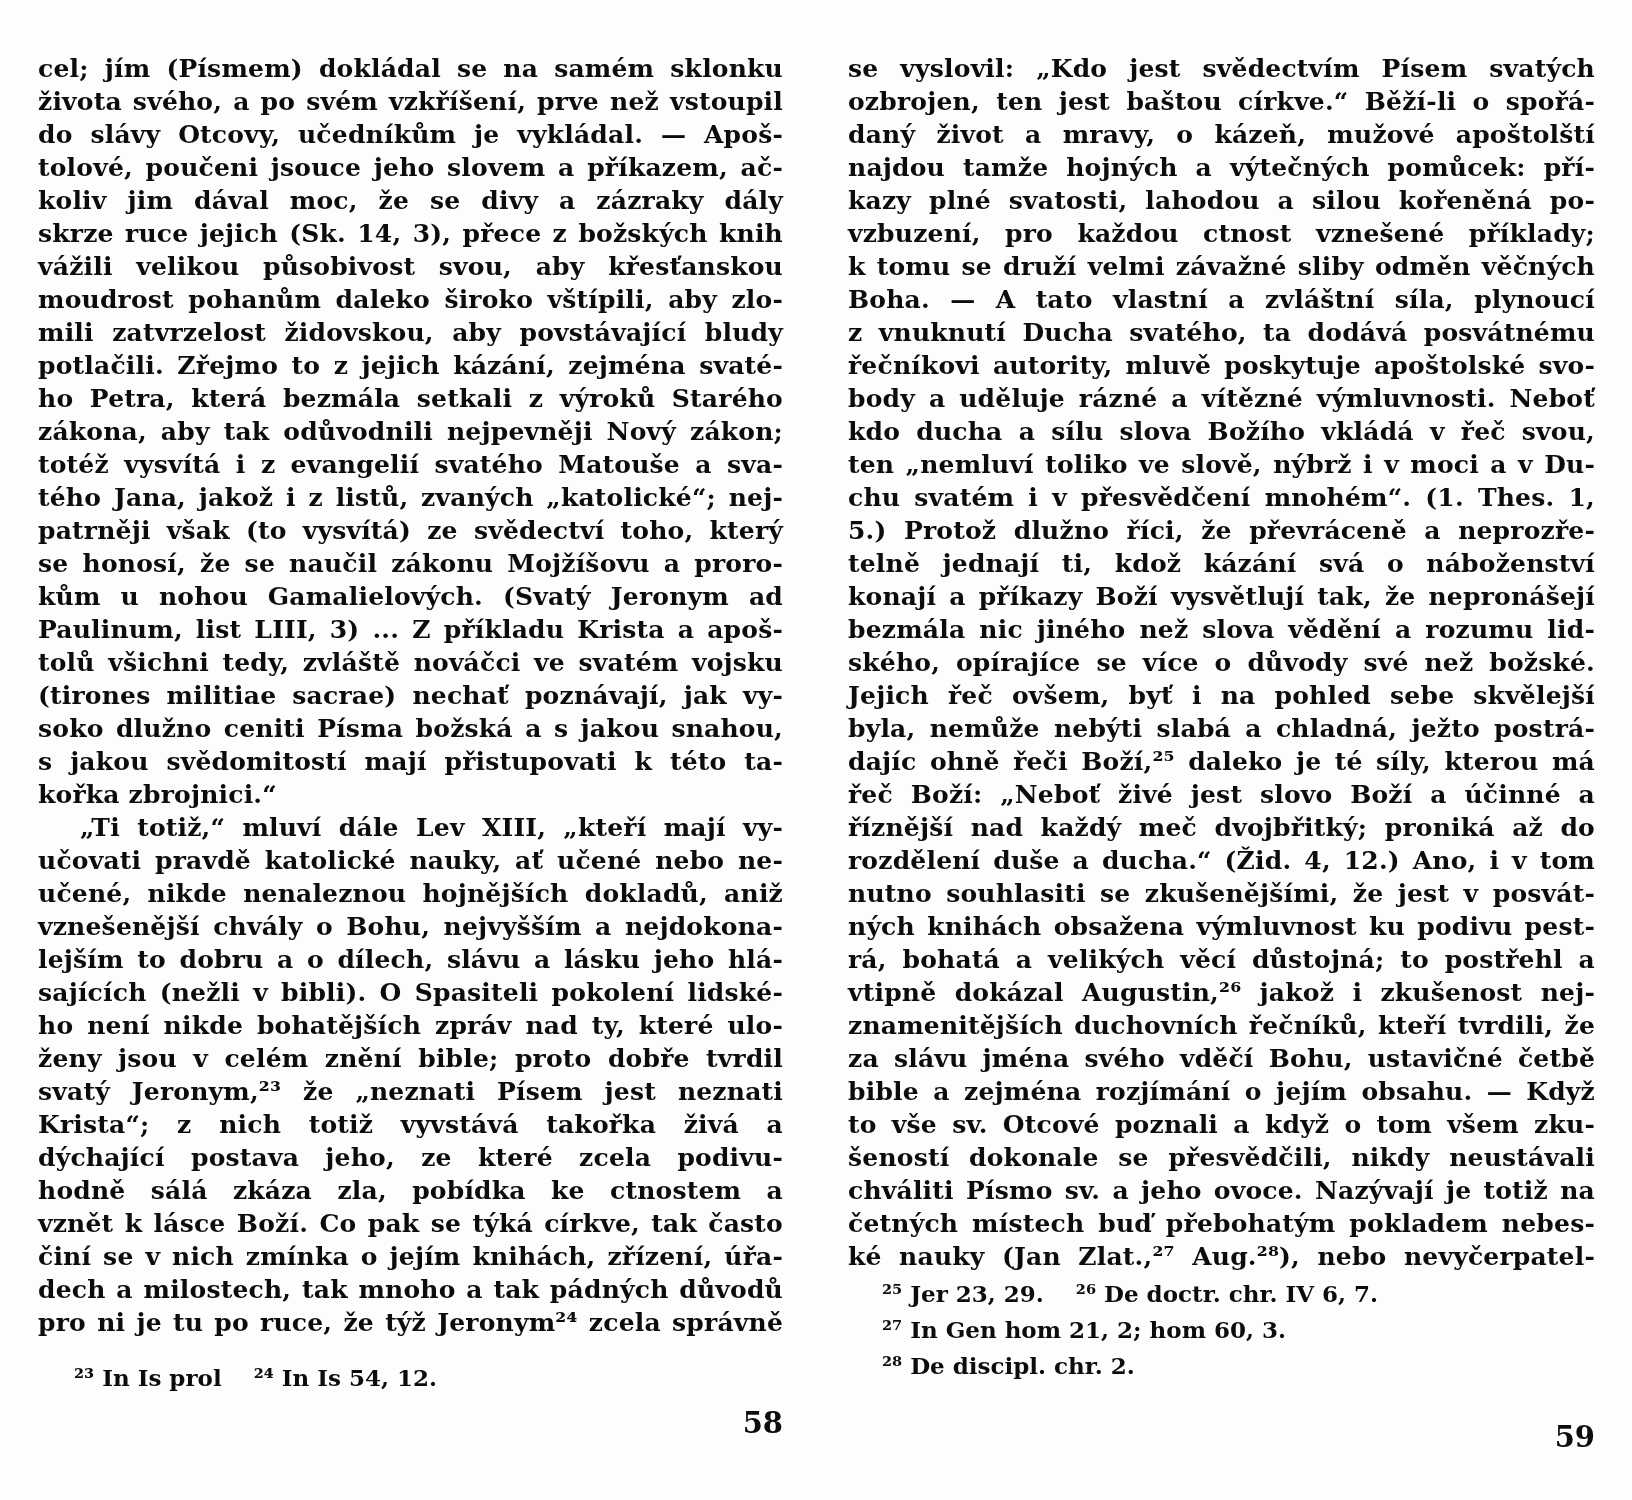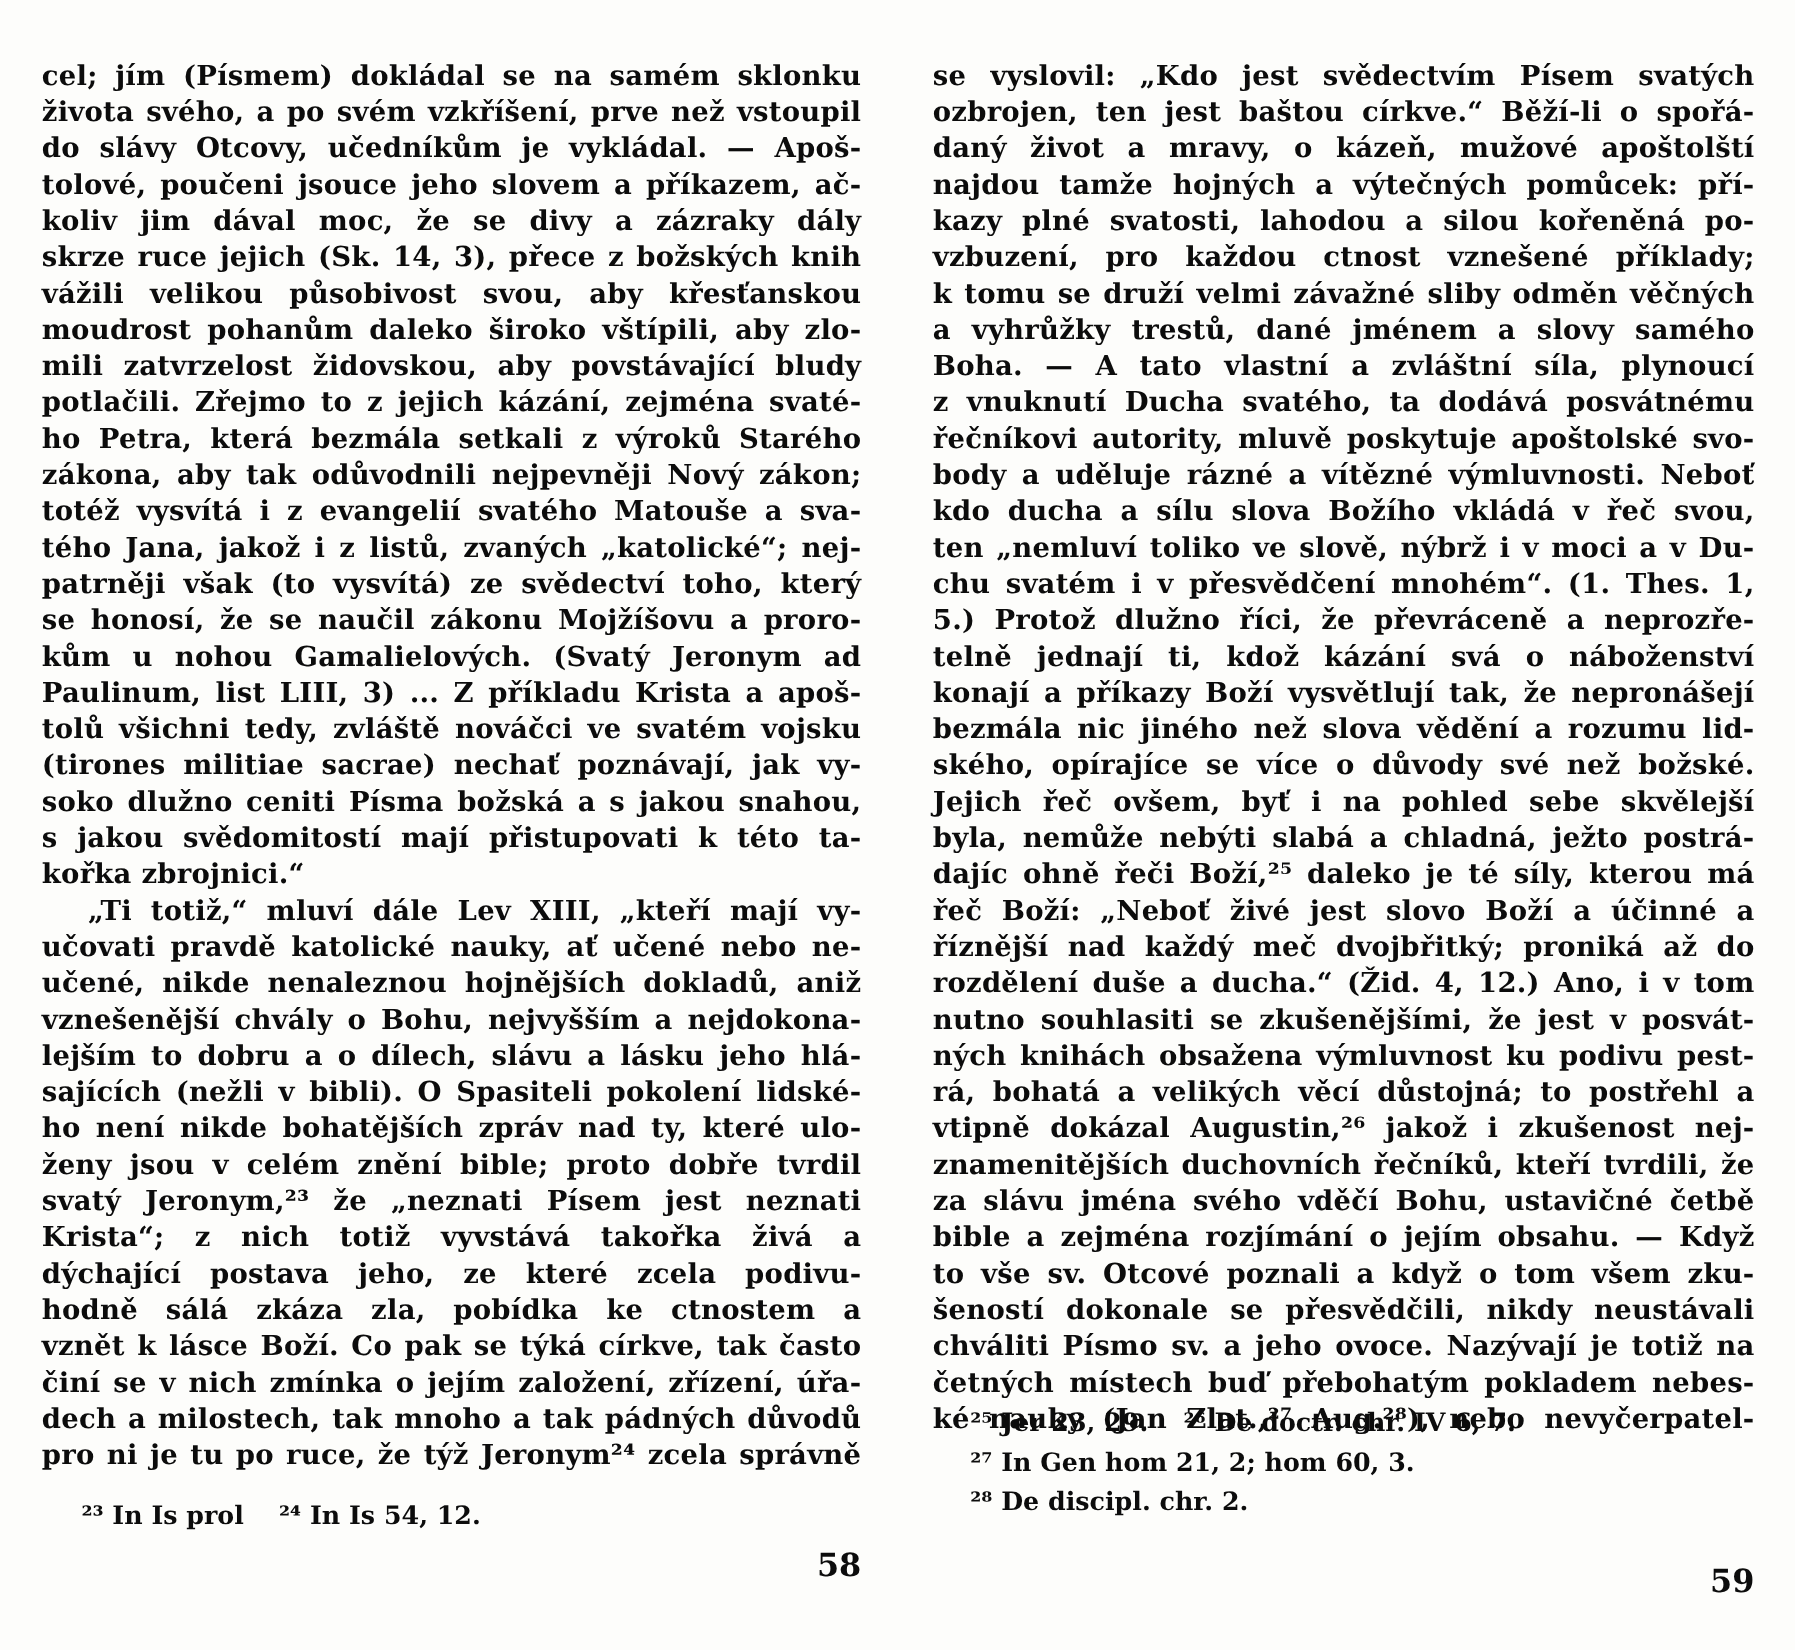--- a/index.html
+++ b/index.html
@@ -97,42 +97,41 @@
         <div class="line">vznešenější chvály o Bohu, nejvyšším a nejdokona-</div>
         <div class="line">lejším to dobru a o dílech, slávu a lásku jeho hlá-</div>
         <div class="line">sajících (nežli v bibli). O Spasiteli pokolení lidské-</div>
         <div class="line">ho není nikde bohatějších zpráv nad ty, které ulo-</div>
         <div class="line">ženy jsou v celém znění bible; proto dobře tvrdil</div>
         <div class="line">svatý Jeronym,²³ že „neznati Písem jest neznati</div>
         <div class="line">Krista“; z nich totiž vyvstává takořka živá a</div>
         <div class="line">dýchající postava jeho, ze které zcela podivu-</div>
         <div class="line">hodně sálá zkáza zla, pobídka ke ctnostem a</div>
         <div class="line">vznět k lásce Boží. Co pak se týká církve, tak často</div>
-        <div class="line">činí se v nich zmínka o jejím založení, zřízení, úřa-</div>
+        <div class="line">činí se v nich zmínka o jejím knihách, zřízení, úřa-</div>
         <div class="line">dech a milostech, tak mnoho a tak pádných důvodů</div>
         <div class="line last-line justify-last">pro ni je tu po ruce, že týž Jeronym²⁴ zcela správně</div>
       </div>
     </div>
 
   <div class="footnotes footnotes-left" id="left_page-footnotes">
       <div class="footnote-line">²³ In Is prol    ²⁴ In Is 54, 12.</div>
     </div>
 
   <div class="page-number page-number-left">58</div>
 
   <div class="page-body page-body-right" id="right_page-body">
       <div class="paragraph">
         <div class="line">se vyslovil: „Kdo jest svědectvím Písem svatých</div>
         <div class="line">ozbrojen, ten jest baštou církve.“ Běží-li o spořá-</div>
         <div class="line">daný život a mravy, o kázeň, mužové apoštolští</div>
         <div class="line">najdou tamže hojných a výtečných pomůcek: pří-</div>
         <div class="line">kazy plné svatosti, lahodou a silou kořeněná po-</div>
         <div class="line">vzbuzení, pro každou ctnost vznešené příklady;</div>
         <div class="line">k tomu se druží velmi závažné sliby odměn věčných</div>
-        <div class="line">a vyhrůžky trestů, dané jménem a slovy samého</div>
         <div class="line">Boha. — A tato vlastní a zvláštní síla, plynoucí</div>
         <div class="line">z vnuknutí Ducha svatého, ta dodává posvátnému</div>
         <div class="line">řečníkovi autority, mluvě poskytuje apoštolské svo-</div>
         <div class="line">body a uděluje rázné a vítězné výmluvnosti. Neboť</div>
         <div class="line">kdo ducha a sílu slova Božího vkládá v řeč svou,</div>
         <div class="line">ten „nemluví toliko ve slově, nýbrž i v moci a v Du-</div>
         <div class="line">chu svatém i v přesvědčení mnohém“. (1. Thes. 1,</div>
         <div class="line">5.) Protož dlužno říci, že převráceně a neprozře-</div>
         <div class="line">telně jednají ti, kdož kázání svá o náboženství</div>
         <div class="line">konají a příkazy Boží vysvětlují tak, že nepronášejí</div>

